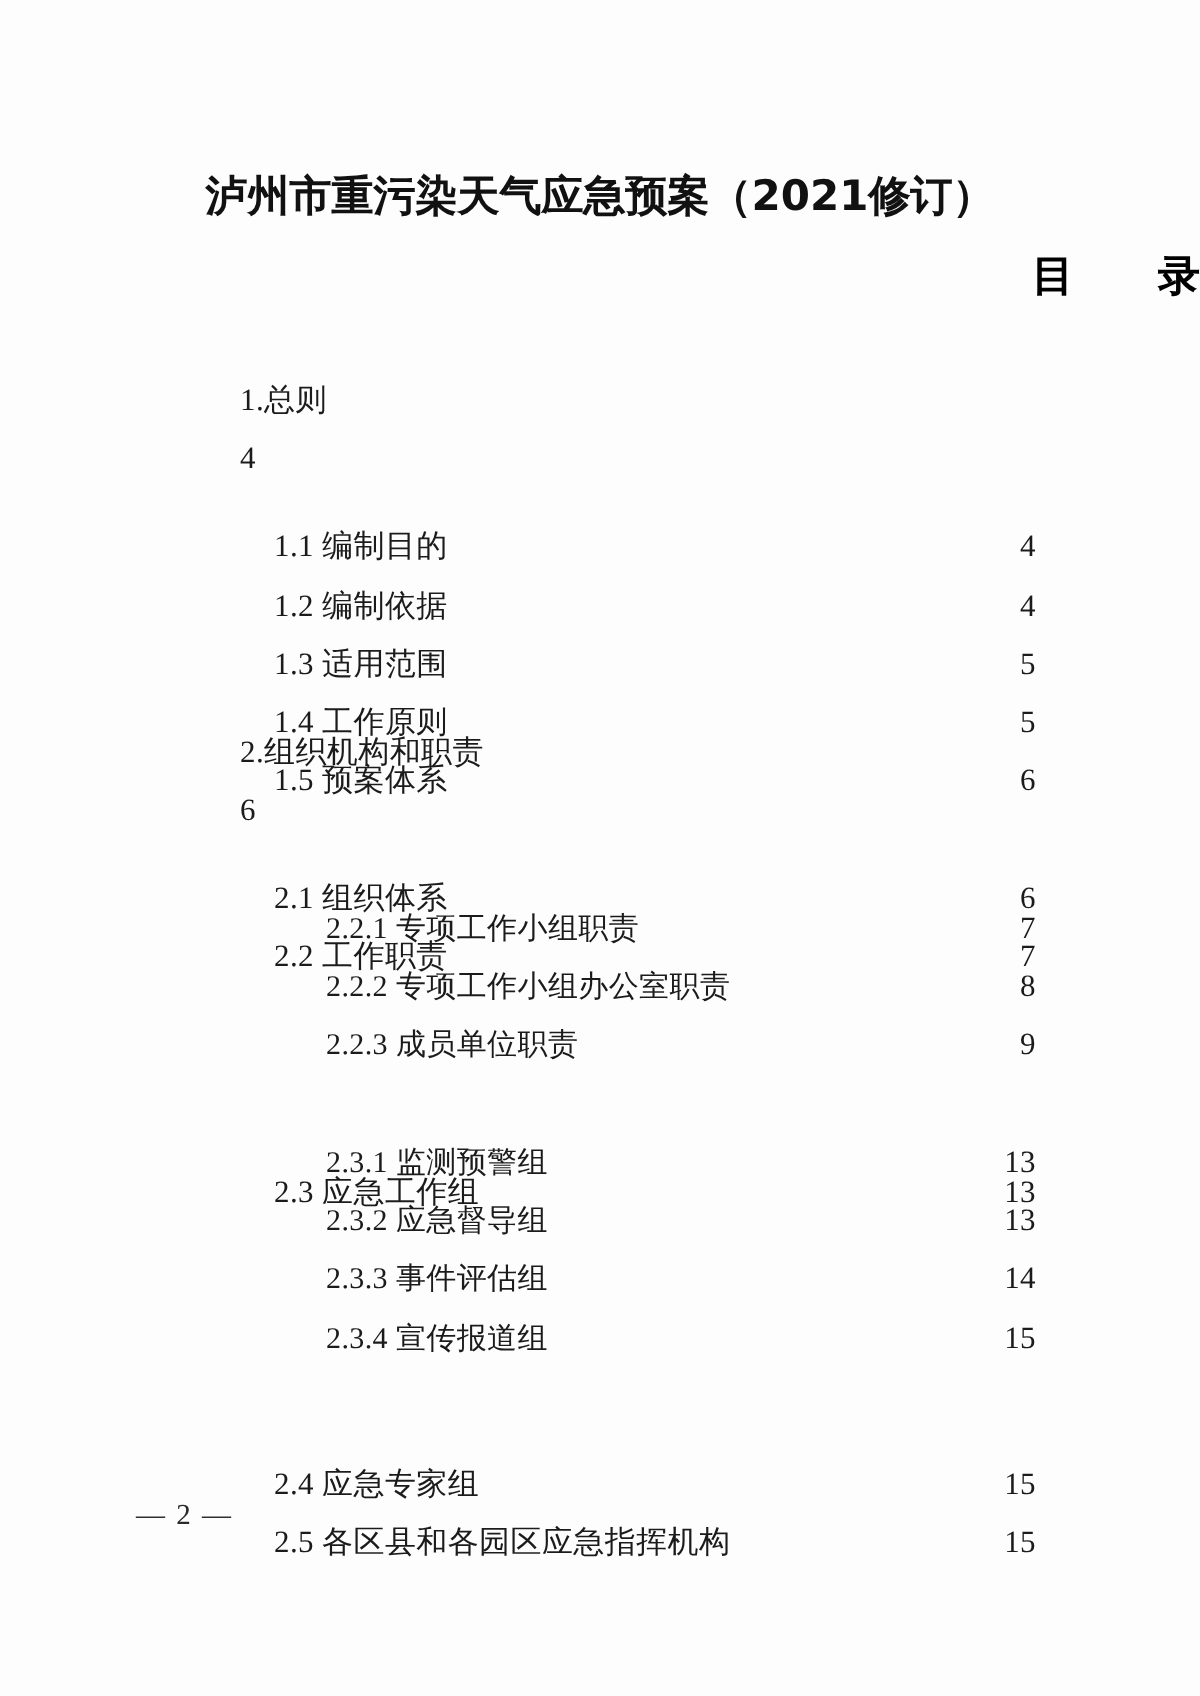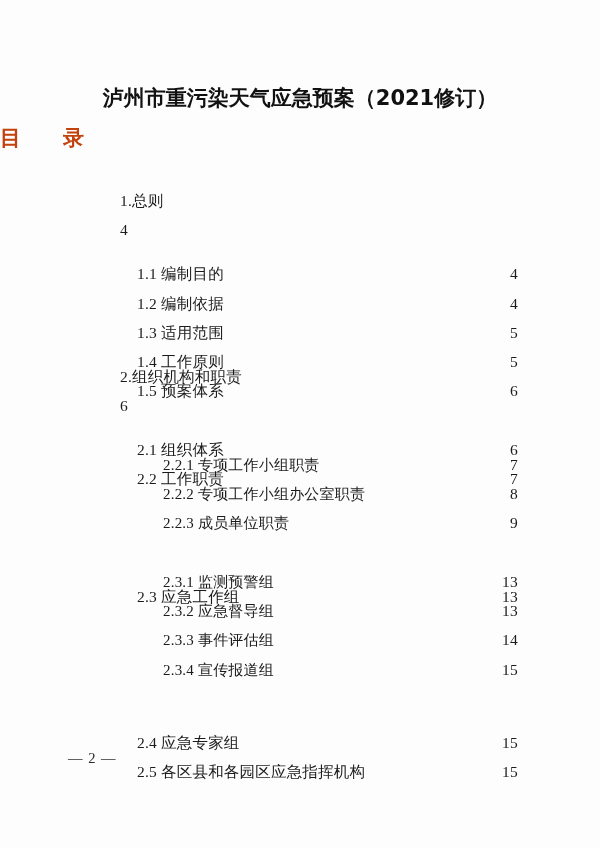--- a/index.html
+++ b/index.html
@@ -35,26 +35,26 @@
     line-height: 28px;
     letter-spacing: 0px;
     color: #111111;
     white-space: nowrap;
   }
   .toc-heading {
     position: absolute;
     left: 0;
     right: 0;
     top: 124px;
-    text-align: left;
+    text-align: right;
     font-family: "DejaVu Sans", "Liberation Sans", sans-serif;
     font-weight: bold;
     font-size: 21px;
     line-height: 28px;
-    color: #c2410c;
+    color: #000000;
     white-space: pre;
   }
 
   
   .toc {
     position: absolute;
     left: 120px;
     top: 186px;
     width: 398px;
   }

